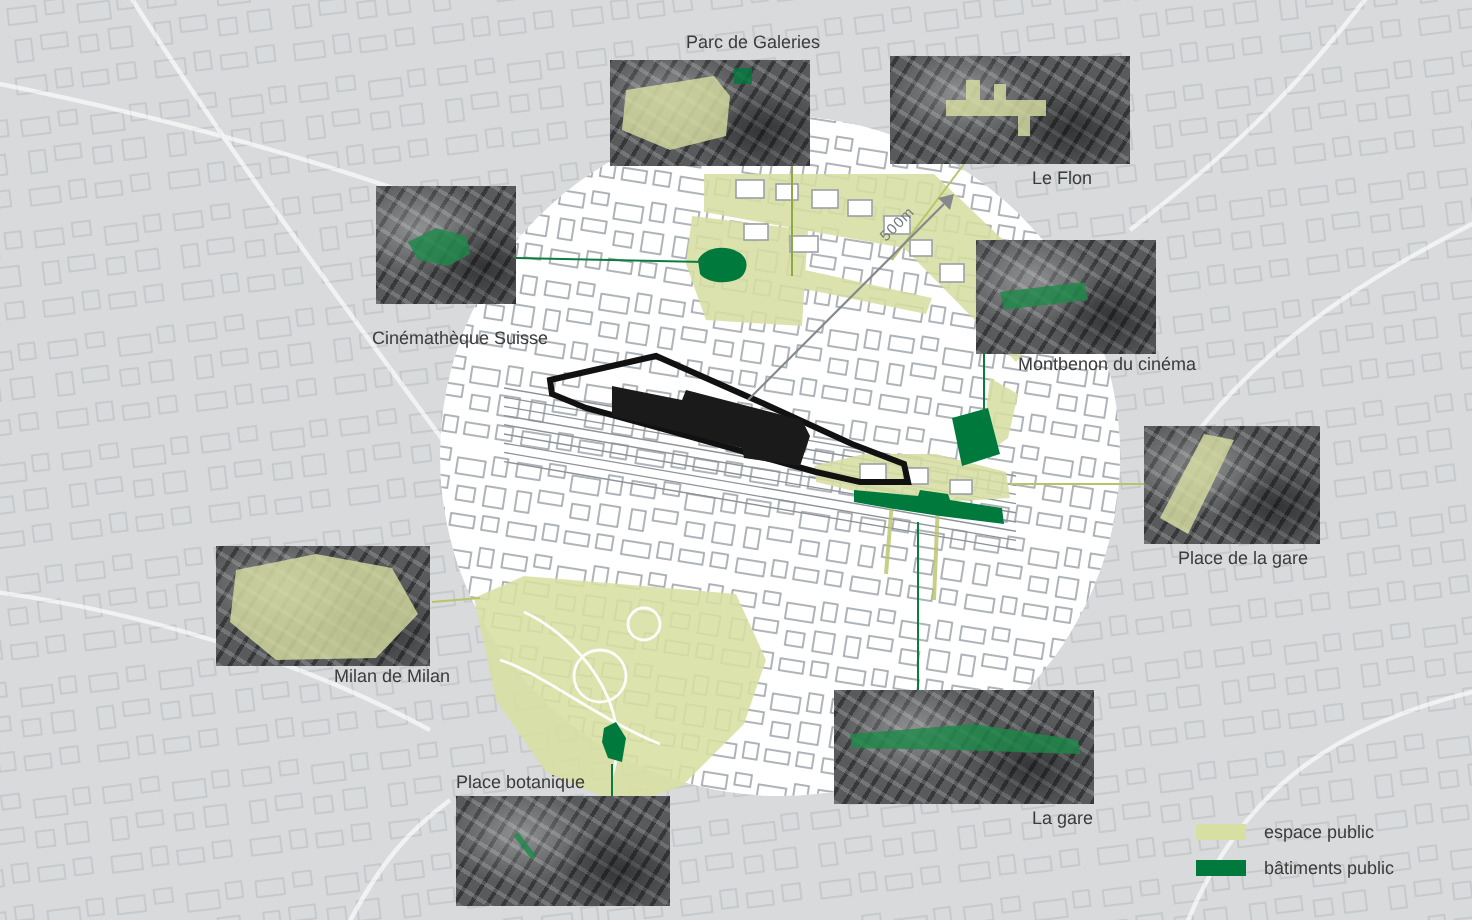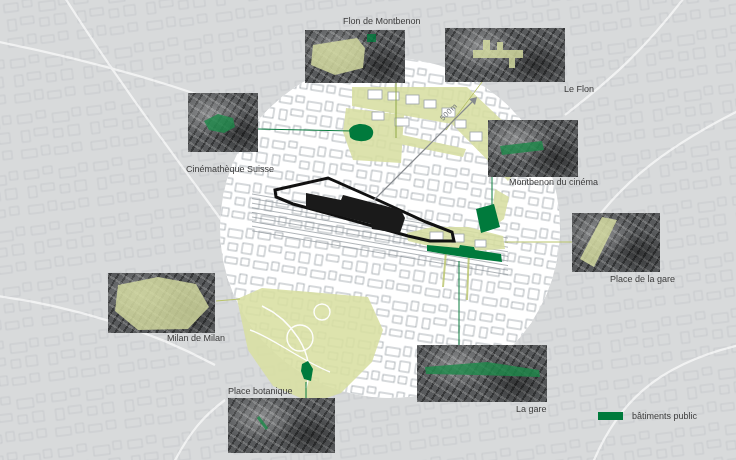--- a/index.html
+++ b/index.html
@@ -20,24 +20,24 @@
   #sat-flon{left:445px;top:28px;width:120px;height:54px}
   #sat-cinematheque{left:188px;top:93px;width:70px;height:59px}
   #sat-galeries{left:488px;top:120px;width:90px;height:57px}
   #sat-placegare{left:572px;top:213px;width:88px;height:59px}
   #sat-milan{left:108px;top:273px;width:107px;height:60px}
   #sat-botanique{left:228px;top:398px;width:107px;height:55px}
   #sat-lagare{left:417px;top:345px;width:130px;height:57px}
   
   .lbl{position:absolute;font-size:9px;line-height:10px;color:#3b3b3b;white-space:nowrap}
   #lbl-montbenon{left:343px;top:16px}
-  #lbl-flon{left:564px;top:84px}
+  #lbl-flon{left:516px;top:84px}
   #lbl-cinematheque{left:186px;top:164px}
   #lbl-galeries{left:509px;top:177px}
-  #lbl-placegare{left:610px;top:274px}
+  #lbl-placegare{left:589px;top:274px}
   #lbl-milan{left:167px;top:333px}
   #lbl-botanique{left:228px;top:386px}
   #lbl-lagare{left:516px;top:404px}
   
   .legend{position:absolute;left:598px;top:407px}
   .legend-row{display:flex;align-items:center;height:18px}
   .sw{width:25px;height:8px;margin-right:9px}
   .sw-light{background:#d8dfa2}
   .sw-dark{background:#007a3c}
   .legend-row span{font-size:9px;color:#3b3b3b;white-space:nowrap}
@@ -221,29 +221,33 @@
     <svg width="107" height="55" viewBox="0 0 107 55">
       <path d="M30,19 L39,31" stroke="#1d8a4a" stroke-width="3" fill="none"></path>
     </svg>
   </div>
   <div class="sat" id="sat-lagare">
     <svg width="130" height="57" viewBox="0 0 130 57">
       <polygon points="8,22 70,17 122,25 123,32 60,30 9,29" fill="#1d8a4a"></polygon>
     </svg>
   </div>
 
-  <div class="lbl" id="lbl-montbenon">Flon de Montbenon</div>
+  <div class="lbl" id="lbl-montbenon">Parc de Galeries</div>
   <div class="lbl" id="lbl-flon">Le Flon</div>
   <div class="lbl" id="lbl-cinematheque">Cinémathèque Suisse</div>
   <div class="lbl" id="lbl-galeries">Montbenon du cinéma</div>
   <div class="lbl" id="lbl-placegare">Place de la gare</div>
   <div class="lbl" id="lbl-milan">Milan de Milan</div>
   <div class="lbl" id="lbl-botanique">Place botanique</div>
   <div class="lbl" id="lbl-lagare">La gare</div>
 
   <div class="legend">
     <div class="legend-row">
+      <div class="sw sw-light"></div>
+      <span>espace public</span>
+    </div>
+    <div class="legend-row">
       <div class="sw sw-dark"></div>
       <span>bâtiments public</span>
     </div>
   </div>
 
 </div>
 
 </body></html>

